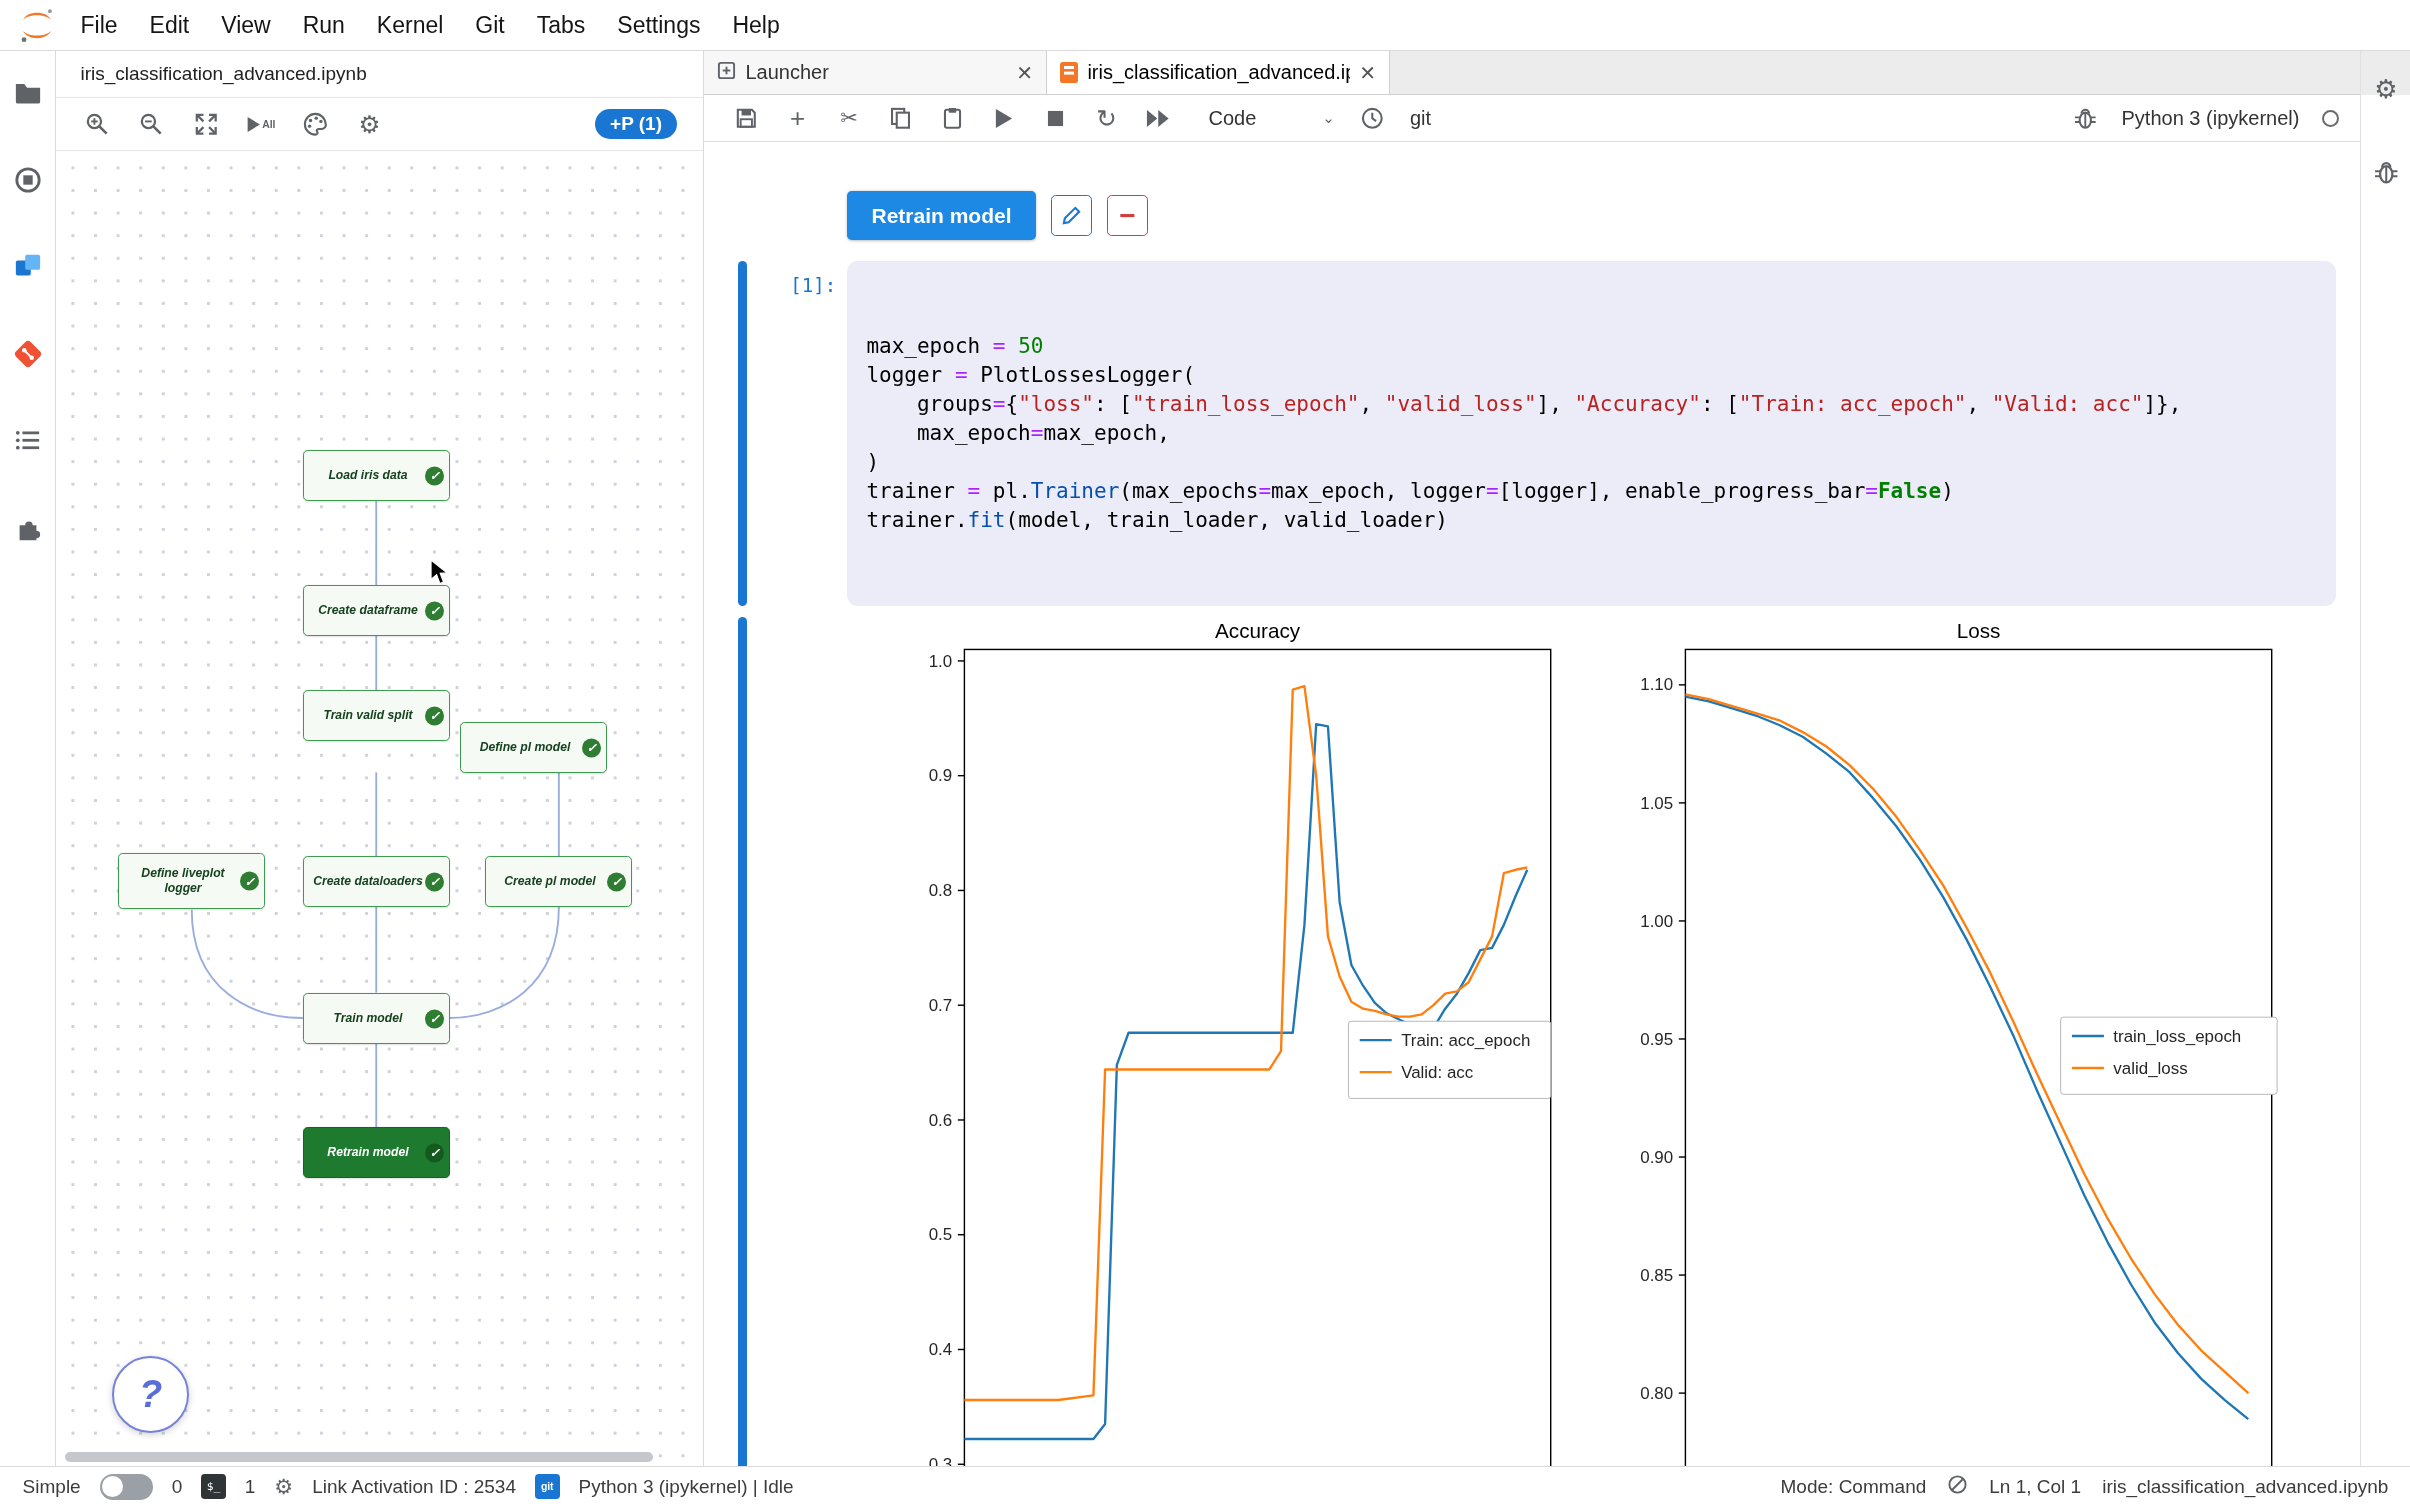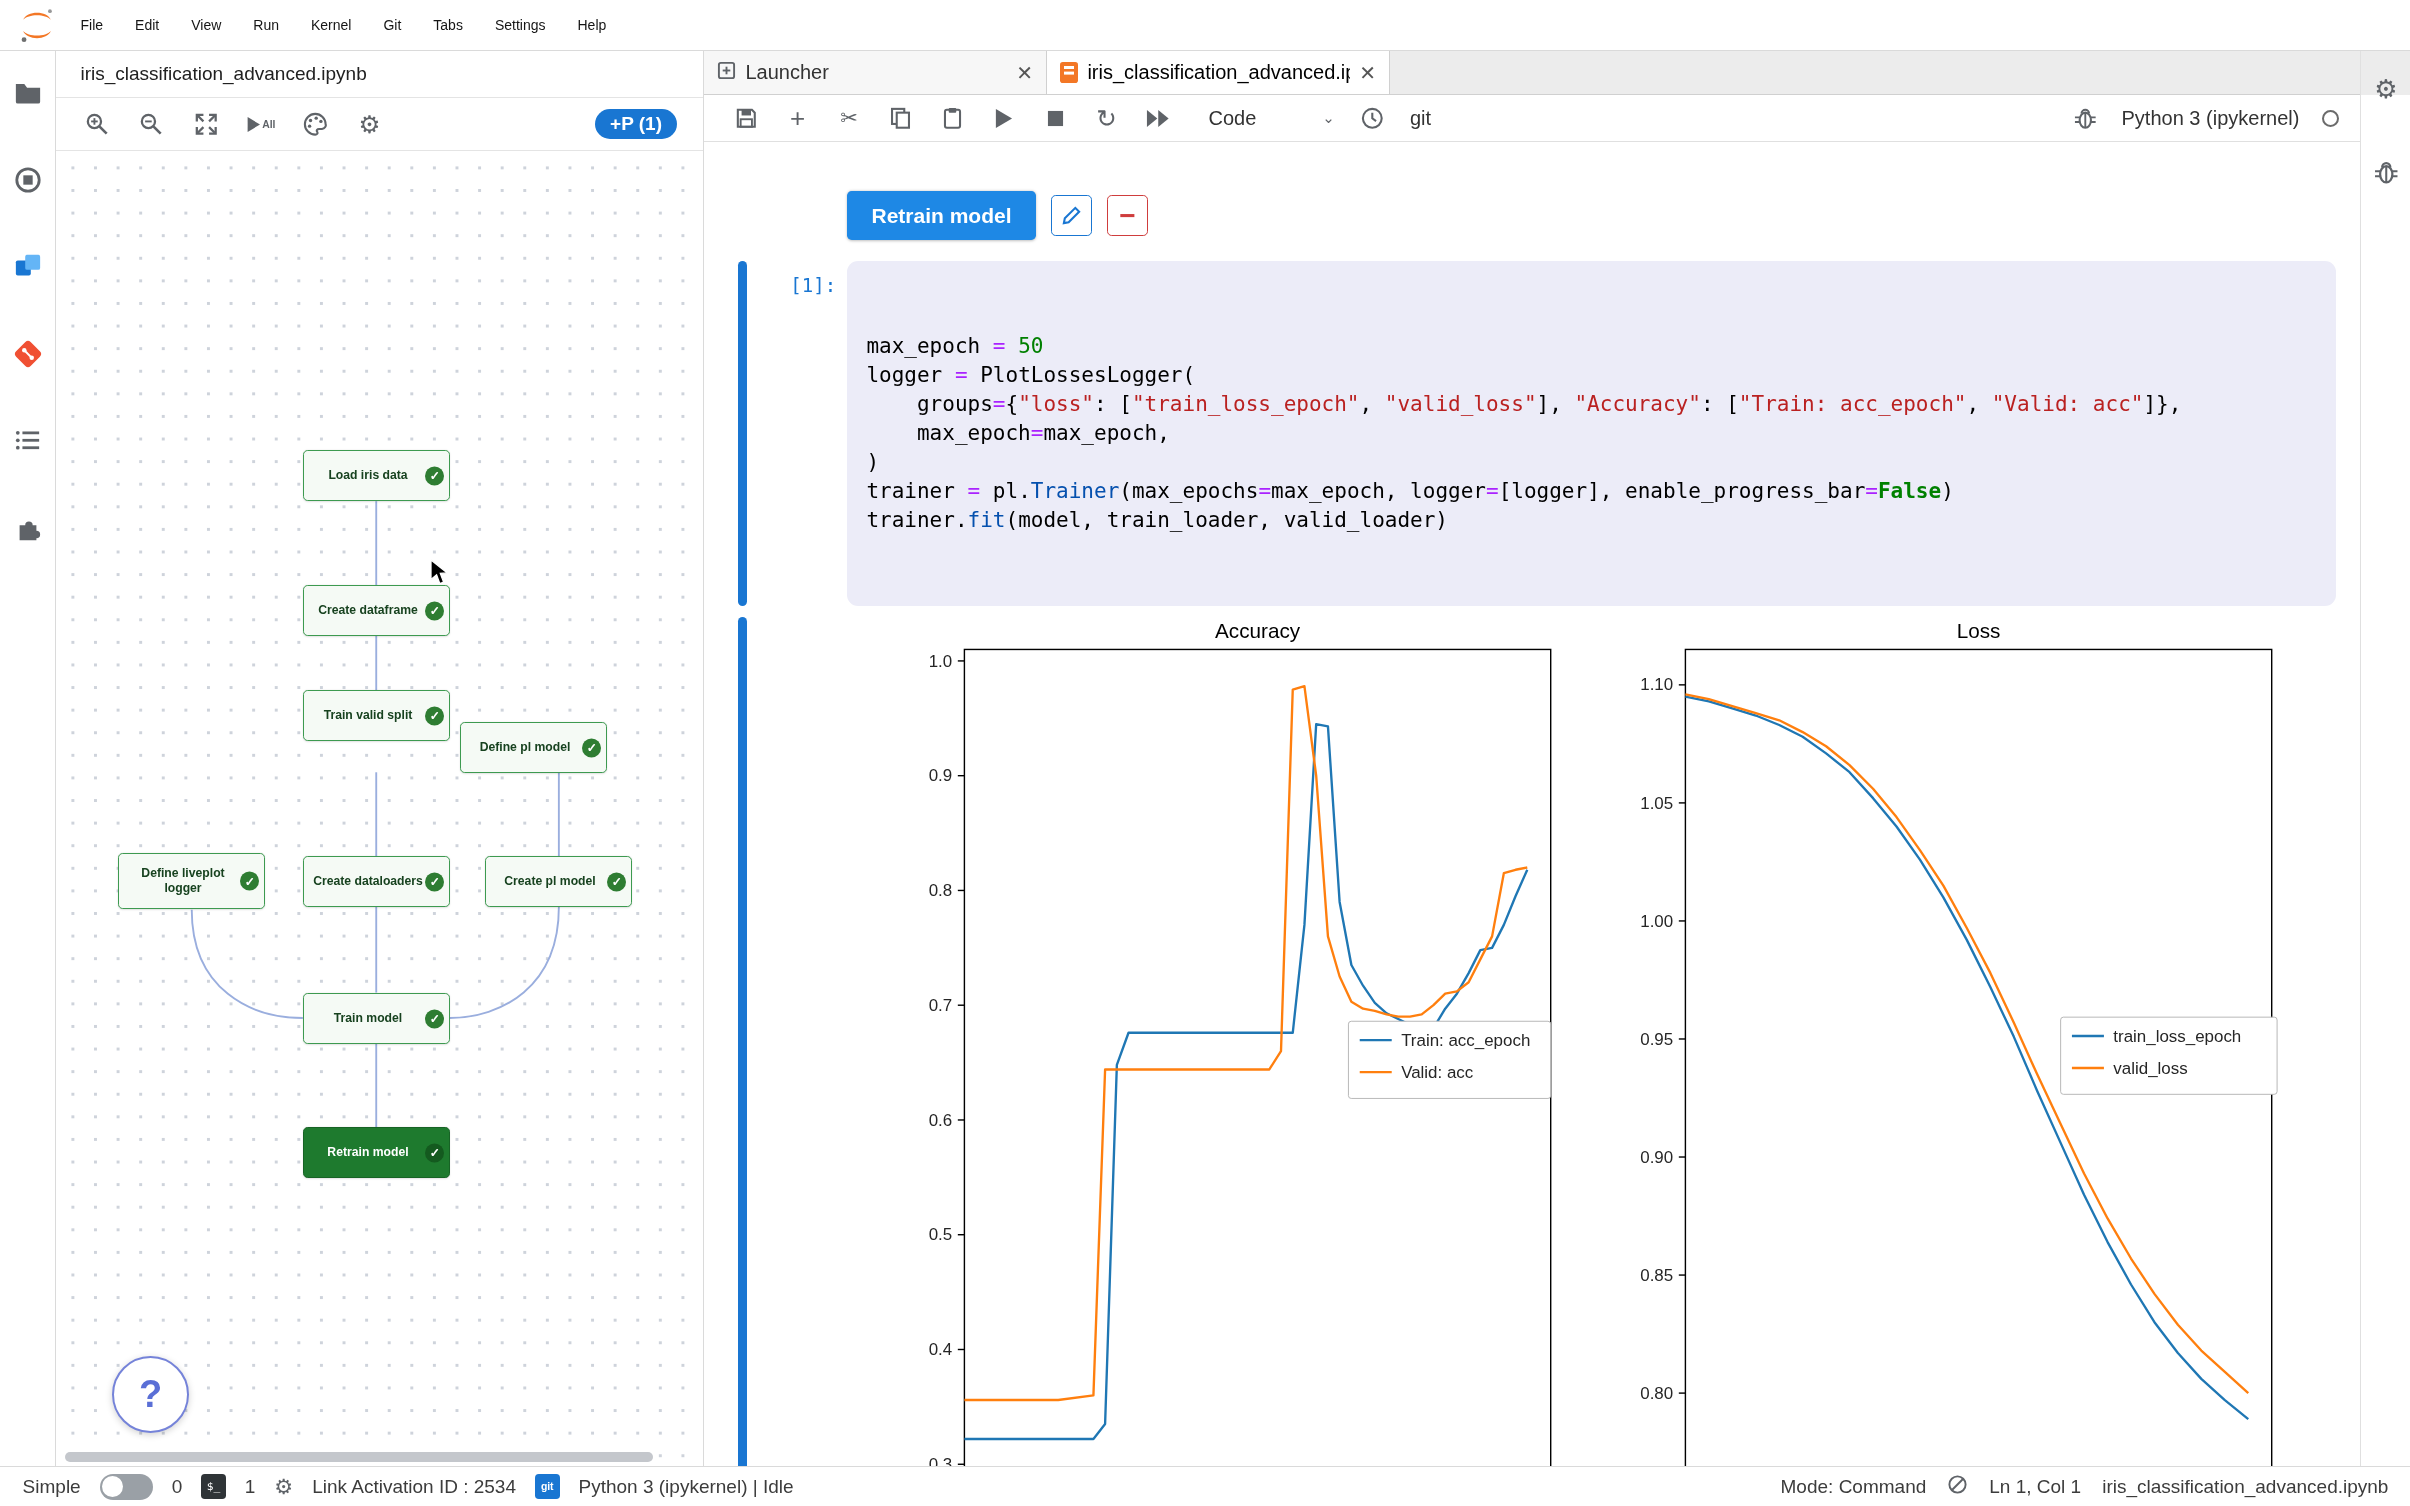--- a/index.html
+++ b/index.html
@@ -1,39 +1,39 @@
 <!DOCTYPE html>
 <html style="font-size:15px"><head>
 <meta charset="utf-8">
 <style>
   * { margin:0; padding:0; box-sizing:border-box; }
   html,body { width:2411px; height:1507px; background:#fff; font-family:"Liberation Sans",sans-serif; overflow:hidden; }
 
   
   .menubar { height:51px; display:flex; align-items:center; border-bottom:0.9px solid #dadada; background:#fff; padding-left:17px; }
   .logo { width:40px; height:40px; margin-right:7.5px; display:flex; align-items:center; justify-content:center; }
-  .menu-item { padding:0 16px; font-size:14px; color:#151515; }
+  .menu-item { padding:0 16px; font-size:23px; color:#151515; }
 
   .main { display:flex; height:1415px; }
 
   
   .activity-bar { width:56px; border-right:0.9px solid #dadada; display:flex; flex-direction:column; align-items:center; padding-top:24.5px; gap:53px; background:#fff; }
   .act-icon { width:34px; height:34px; display:flex; align-items:center; justify-content:center; }
 
   
   .left-panel { width:648px; border-right:0.9px solid #dadada; display:flex; flex-direction:column; background:#fff; }
   .panel-header { height:47px; display:flex; align-items:center; padding-left:24.5px; font-size:19px; color:#212121; border-bottom:0.9px solid #e4e4e4; }
   .panel-toolbar { height:53px; display:flex; align-items:center; padding:0 26px 0 26px; gap:24.5px; border-bottom:0.9px solid #e4e4e4; }
   .ptool { width:30px; height:30px; display:flex; align-items:center; justify-content:center; color:#5f6368; font-size:24.5px; }
   .ptool-spacer { flex:1; }
   .badge-chip { background:#1976d2; color:#fff; font-weight:bold; font-size:19px; padding:4px 15px; border-radius:15px; }
 
   .canvas { position:relative; flex:1; overflow:hidden;
     background-image:radial-gradient(circle,#ced3db 1.5px,transparent 1.5px);
-    background-size:22.6px 22.6px; background-position:5.6px 5.6px; }
+    background-size:22.6px 22.6px; background-position:5.6px 5.6px;font-style:italic; }
   .edge-svg { position:absolute; left:0; top:0; }
   .pnode { position:absolute; background:#f5faf5; border:1.9px solid #3d9a50; border-radius:4.7px; display:flex; align-items:center; justify-content:center; padding:0 24.5px 0 7.5px; box-shadow:0 0.9px 1.9px rgba(0,0,0,.12); }
   .pnode-label { font-size:12.2px; font-weight:bold; color:#17421f; text-align:center; line-height:1.25; }
   .pnode.dark { background:#1e7a2e; border-color:#176325; }
   .pnode.dark .pnode-label { color:#fff; }
   .pnode-check { position:absolute; right:4.7px; top:50%; transform:translateY(-50%); width:19px; height:19px; border-radius:50%; background:#2e7d32; color:#fff; font-size:12.2px; font-weight:bold; display:flex; align-items:center; justify-content:center; }
   .pnode.dark .pnode-check { background:#145a1f; }
   .help-btn { position:absolute; left:56px; top:1205px; width:77px; height:77px; border-radius:50%; background:#fff; border:2.8px solid #7583d9; color:#5a6fd6; font-size:38px; font-weight:bold; display:flex; align-items:center; justify-content:center; box-shadow:0 1.9px 7.5px rgba(0,0,0,.18); }
   .h-scrollbar { position:absolute; left:9.4px; right:26px; bottom:3.8px; height:10.4px; }
   .h-thumb { height:100%; width:96%; background:#c4c7cc; border-radius:5.6px; }

